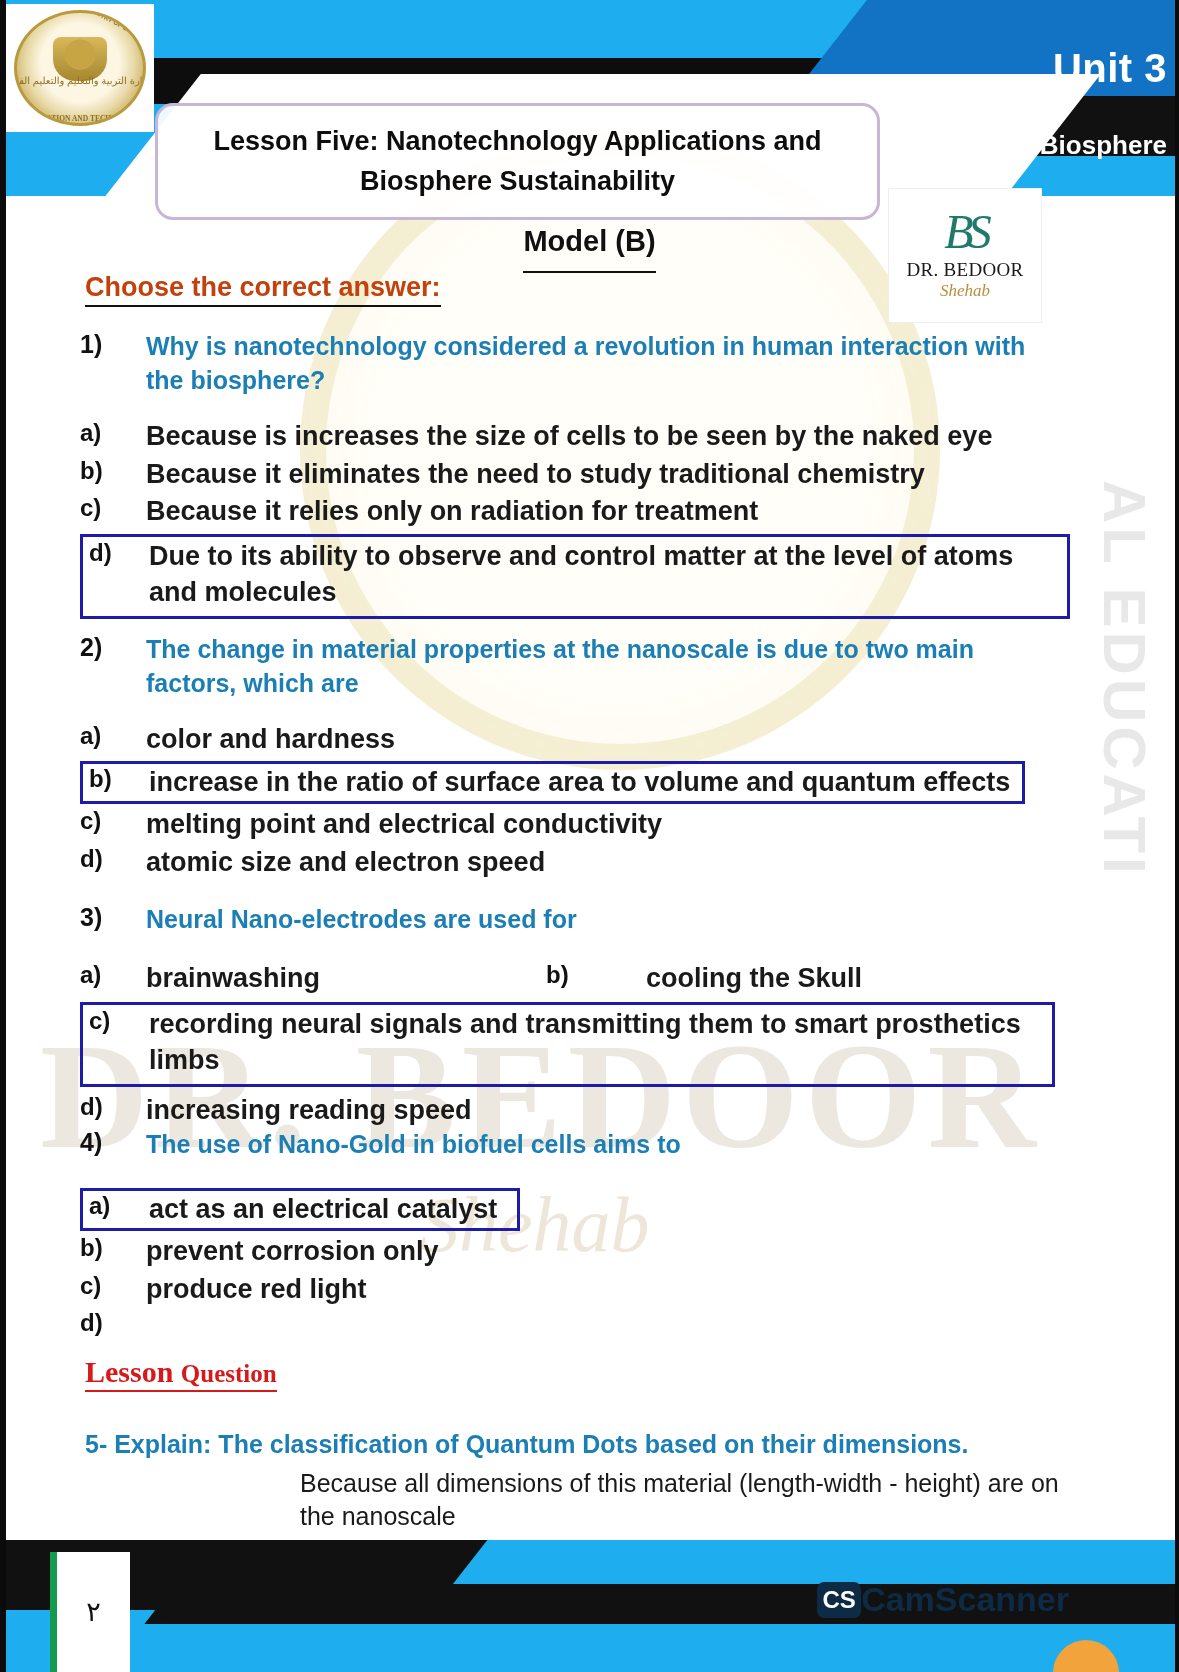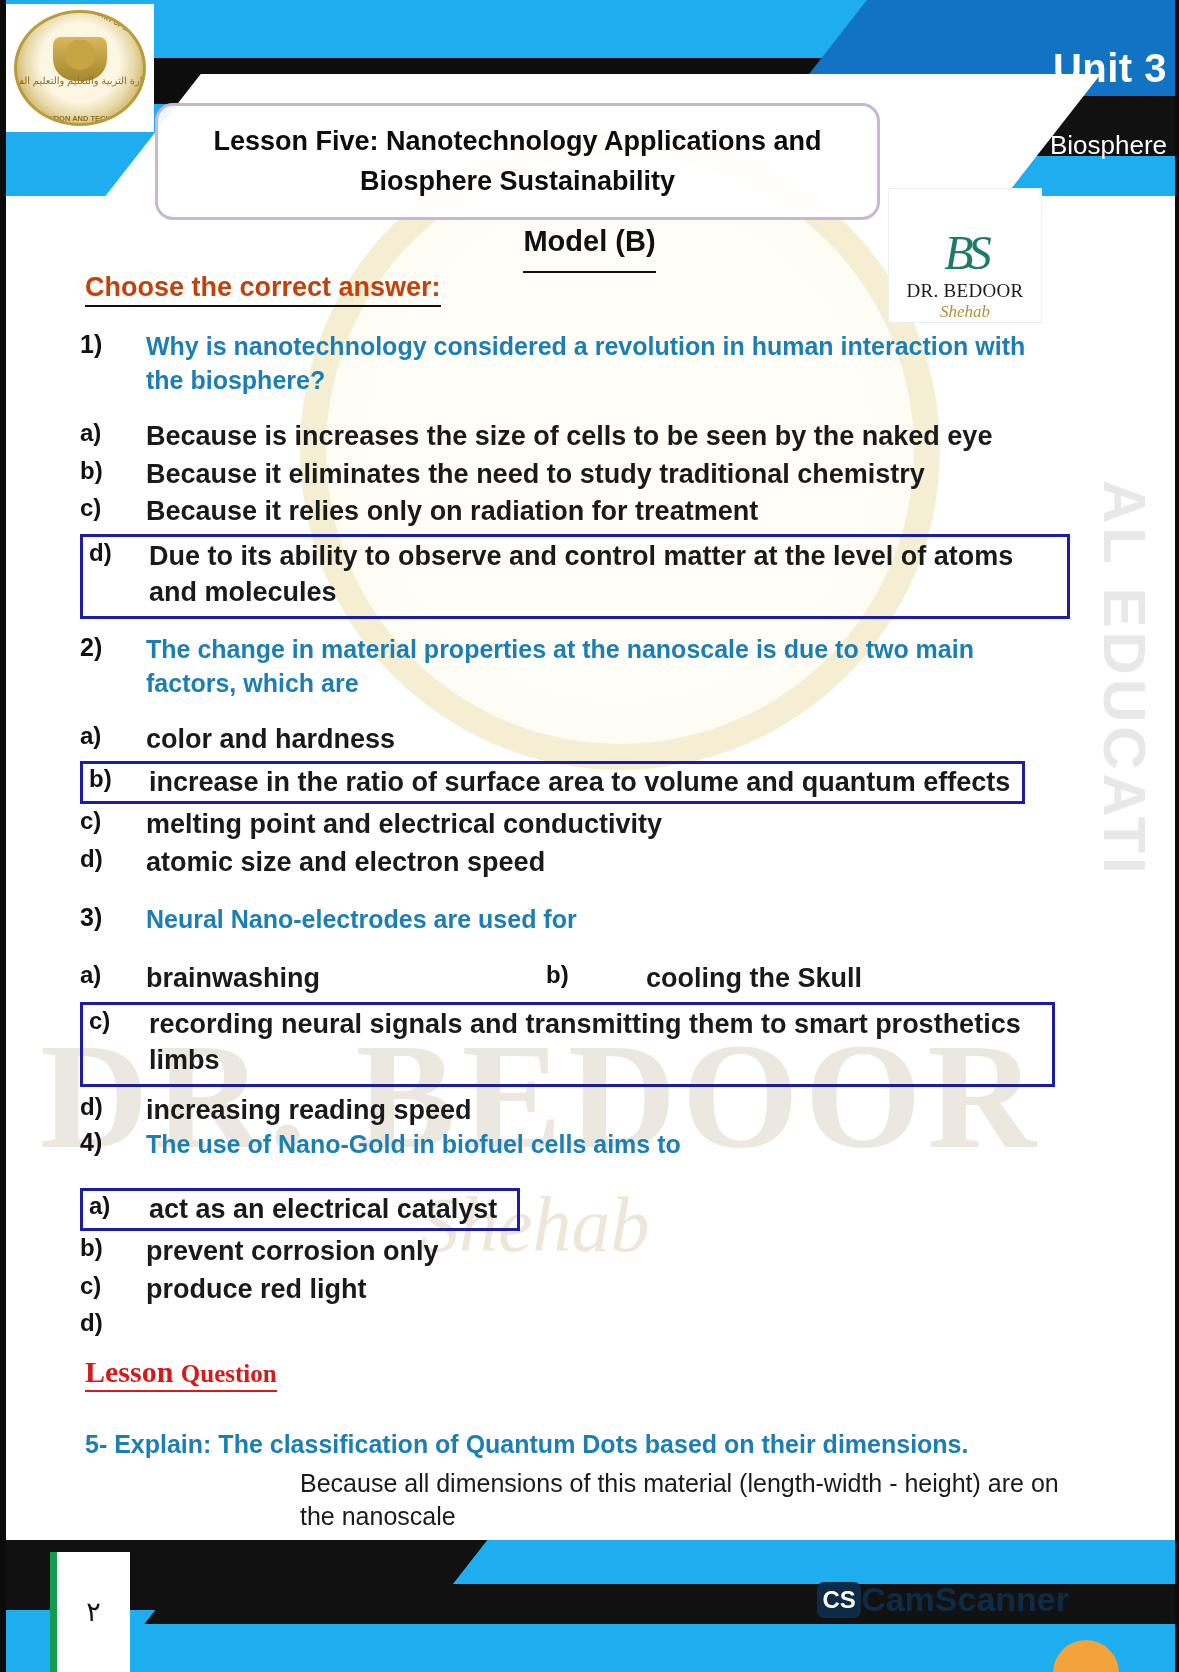--- a/index.html
+++ b/index.html
@@ -36,21 +36,21 @@
   }
   .unit-title {
     position:absolute; right:12px; top:18px;
     color:#fff; font-size:40px; font-weight:bold;
     letter-spacing:.5px;
     font-family:"Liberation Sans", sans-serif;
     margin-top:28px;
   }
   .biosphere-title {
     position:absolute; right:12px; top:130px;
-    color:#fff; font-size:26px; font-weight:normal;
+    color:#fff; font-size:26px; font-weight:bold;
   }
 
   
   .emblem {
     position:absolute; left:6px; top:4px; width:148px; height:128px;
     background:#fff;
   }
   .emblem-circle {
     position:absolute; left:8px; top:6px; width:132px; height:116px;
     border-radius:50%;
@@ -70,20 +70,21 @@
     position:absolute; left:50%; top:62px; transform:translateX(-50%);
     font-size:10px; color:#8d6f23; white-space:nowrap; direction:rtl;
   }
   .emblem-ring-text {
     position:absolute; left:0; top:0; width:132px; height:116px;
     font-size:7.5px; color:#8d6f23; font-weight:bold;
   }
   .emblem-ring-text span.b {
     position:absolute; bottom:6px; left:50%; transform:translateX(-50%);
     white-space:nowrap;
+    font-family:Liberation Serif, serif;
   }
   .emblem-ring-text span.t {
     position:absolute; top:3px; right:10px; transform:rotate(28deg);
     white-space:nowrap; font-size:6.5px;
   }
 
   
   .page {
     position:absolute; left:0; top:0; width:1179px; height:1672px;
   }
@@ -130,21 +131,21 @@
   .model-line {
     position:absolute; left:0; top:225px; width:1179px; text-align:center;
     font-size:29px; font-weight:bold; color:#111;
   }
   .model-line span { border-bottom:2.5px solid #111; padding-bottom:14px; }
 
   
   .doc-logo {
     position:absolute; right:137px; top:188px; width:154px; height:135px;
     background:#fff; border:1px solid #eee;
-    display:flex; flex-direction:column; align-items:center; justify-content:flex-end;
+    display:flex; flex-direction:column; align-items:center; justify-content:center;
   }
   .doc-logo .mono {
     font-family:"Liberation Serif", serif; font-style:italic;
     font-size:48px; color:#1f7a6b; line-height:.9; letter-spacing:-6px;
   }
   .doc-logo .name {
     font-family:"Liberation Serif", serif;
     font-size:19px; color:#1a1a1a; margin-top:6px; letter-spacing:.3px;
   }
   .doc-logo .sub {

